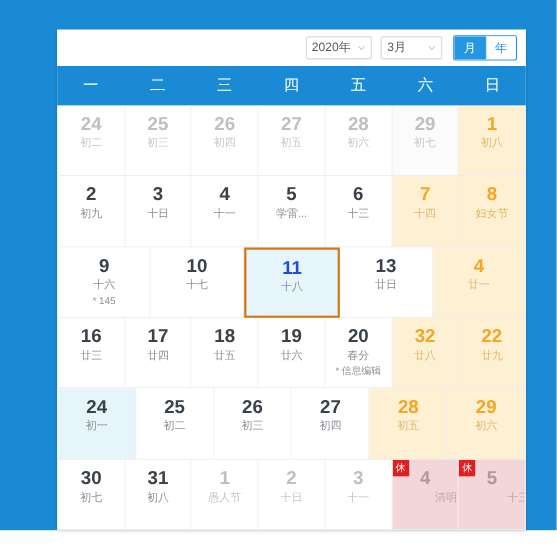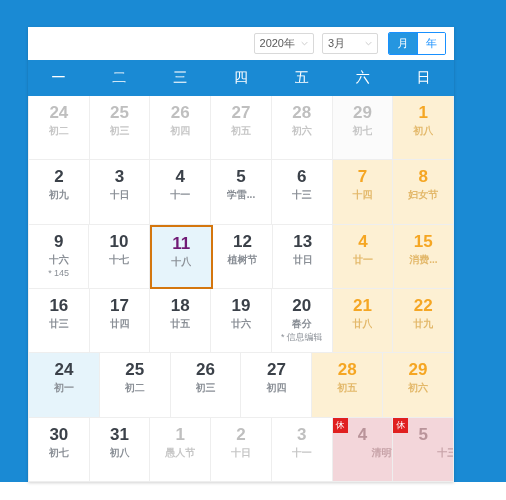--- a/index.html
+++ b/index.html
@@ -19,21 +19,21 @@
     position: absolute;
     left: 0;
     top: 0;
     width: 506px;
     height: 482px;
     background: #1a8ad4;
   }
 
   #calendar-panel {
     position: absolute;
-    left: 28px;
+    left: 52px;
     top: 27px;
     width: 426px;
     height: 455px;
     background: #ffffff;
     box-sizing: border-box;
     box-shadow: 0 1px 3px rgba(0,0,0,0.18);
   }
 
   
   #toolbar {
@@ -146,21 +146,20 @@
   }
   .day-lunar {
     font-size: 10px;
     color: #8a8f96;
     line-height: 14px;
     margin-top: 1px;
     max-width: 92%;
     white-space: nowrap;
     overflow: hidden;
     text-overflow: clip;
-    font-weight: bold;
   }
   .day-note {
     font-size: 9px;
     color: #8a8f96;
     line-height: 13px;
     max-width: 94%;
     white-space: nowrap;
     overflow: hidden;
   }
   .day-note .dot { margin-right: 2px; }
@@ -196,21 +195,21 @@
   }
 
   
   .day-cell.today { background: #e6f4fb; }
 
   
   .day-cell.selected {
     background: #e6f4fb;
     border: 2px solid #d4760e;
   }
-  .day-cell.selected .day-num { color: #701a75; }
+  .day-cell.selected .day-num { color: #1d4ed8; }
 </style>
 </head>
 <body>
 
 <div id="backdrop"></div>
 
 <div id="calendar-panel">
 
   <div id="toolbar">
 
@@ -318,34 +317,26 @@
         </div>
         <div class="day-cell">
           <div class="day-num">10</div>
           <div class="day-lunar">十七</div>
         </div>
         <div class="day-cell selected">
           <div class="day-num">11</div>
           <div class="day-lunar">十八</div>
         </div>
         <div class="day-cell">
-          <div class="day-num">12</div>
-          <div class="day-lunar">植树节</div>
-        </div>
-        <div class="day-cell">
           <div class="day-num">13</div>
           <div class="day-lunar">廿日</div>
         </div>
         <div class="day-cell weekend">
           <div class="day-num">4</div>
           <div class="day-lunar">廿一</div>
-        </div>
-        <div class="day-cell weekend">
-          <div class="day-num">15</div>
-          <div class="day-lunar">消费...</div>
         </div>
       </div>
       <div class="week-row">
         <div class="day-cell">
           <div class="day-num">16</div>
           <div class="day-lunar">廿三</div>
         </div>
         <div class="day-cell">
           <div class="day-num">17</div>
           <div class="day-lunar">廿四</div>
@@ -357,21 +348,21 @@
         <div class="day-cell">
           <div class="day-num">19</div>
           <div class="day-lunar">廿六</div>
         </div>
         <div class="day-cell">
           <div class="day-num">20</div>
           <div class="day-lunar">春分</div>
           <div class="day-note"><span class="dot">*</span><span>信息编辑</span></div>
         </div>
         <div class="day-cell weekend">
-          <div class="day-num">21</div>
+          <div class="day-num">32</div>
           <div class="day-lunar">廿八</div>
         </div>
         <div class="day-cell weekend">
           <div class="day-num">22</div>
           <div class="day-lunar">廿九</div>
         </div>
       </div>
       <div class="week-row">
         <div class="day-cell today">
           <div class="day-num">24</div>

